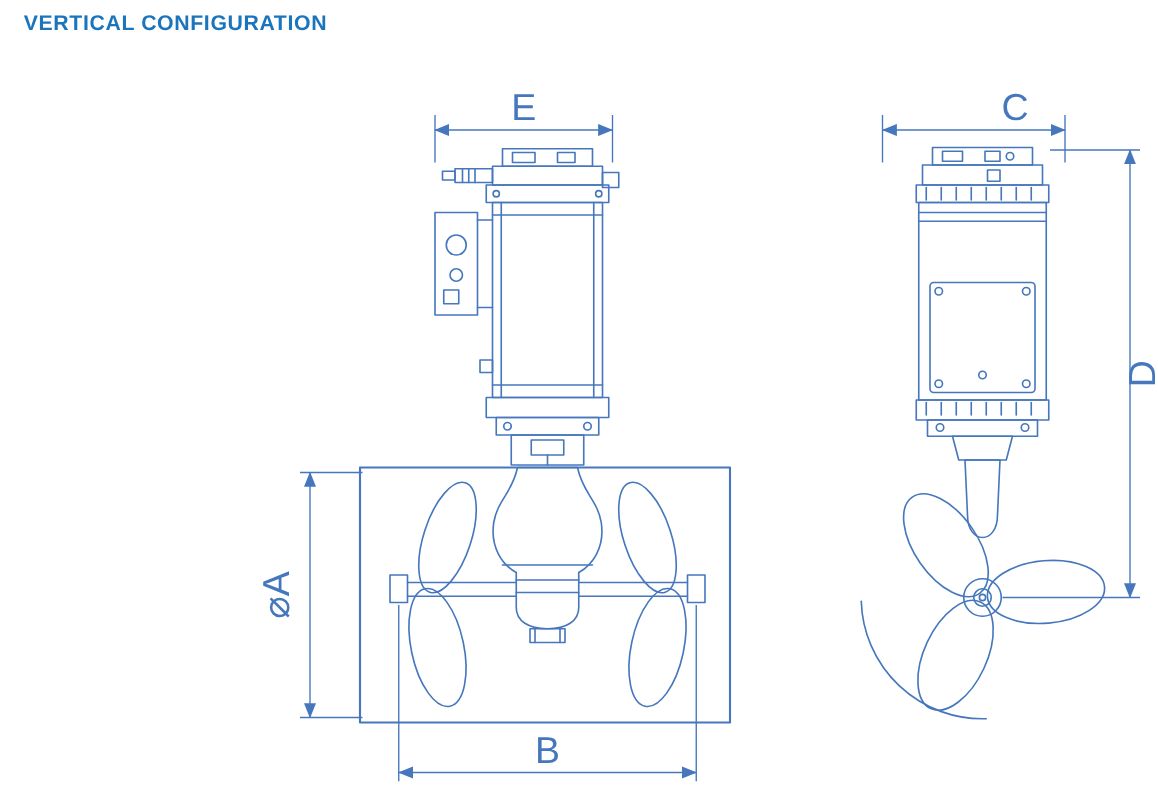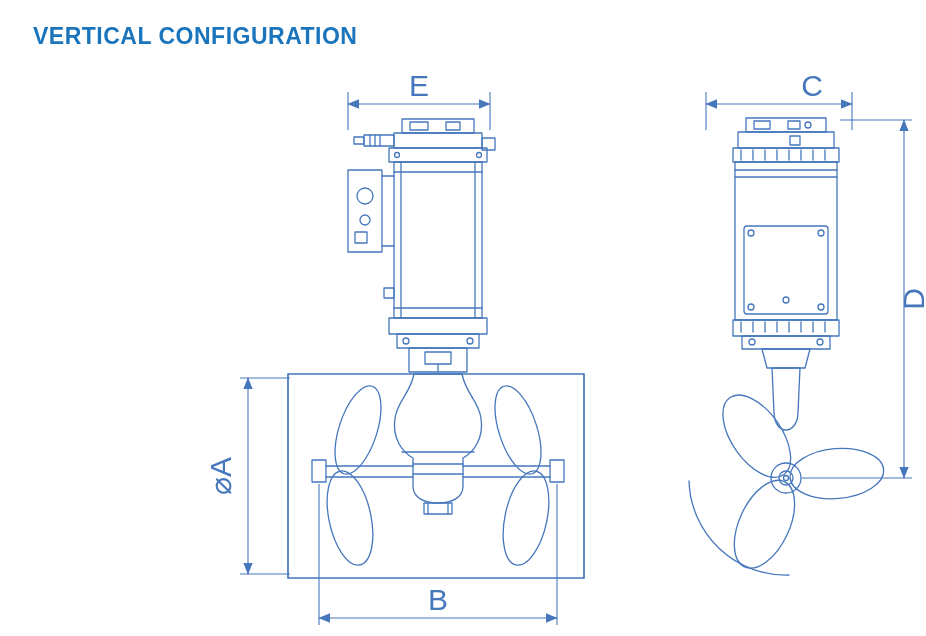--- a/index.html
+++ b/index.html
@@ -7,22 +7,22 @@
     --c-title:#1b75bc;
     --c-background:#ffffff;
   }
   html,body{margin:0;padding:0;}
   body{
     width:926px;height:636px;position:relative;overflow:hidden;
     background:var(--c-background);
     font-family:"Liberation Sans", sans-serif;
   }
   h1.page-title{
-    position:absolute;left:15px;top:5px;margin:18px;
-    font-size:23px;font-weight:700;letter-spacing:.5px;
+    position:absolute;left:15px;top:5px;margin:4px;
+    font-size:17px;font-weight:700;letter-spacing:.5px;
     color:var(--c-title);
   }
   svg.drawing{position:absolute;left:0;top:0;}
   .dw{stroke:var(--c-line);fill:none;stroke-width:1.3;stroke-linejoin:round;stroke-linecap:round;}
   .thick{stroke-width:1.7;}
   .dim{stroke:var(--c-line);fill:none;stroke-width:1.1;}
   .dim text{stroke:none;fill:var(--c-line);font-size:30px;font-family:"Liberation Sans",sans-serif;}
   .arr{fill:var(--c-line);stroke:none;}
 </style>
 </head>

